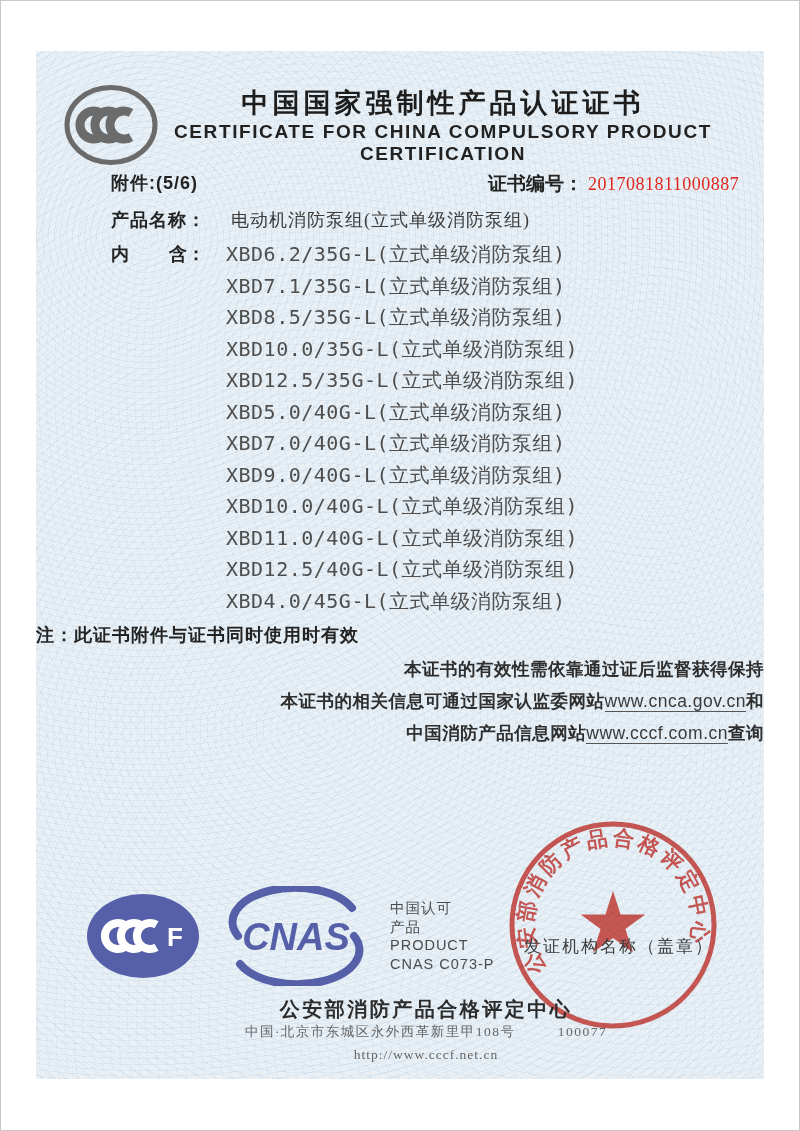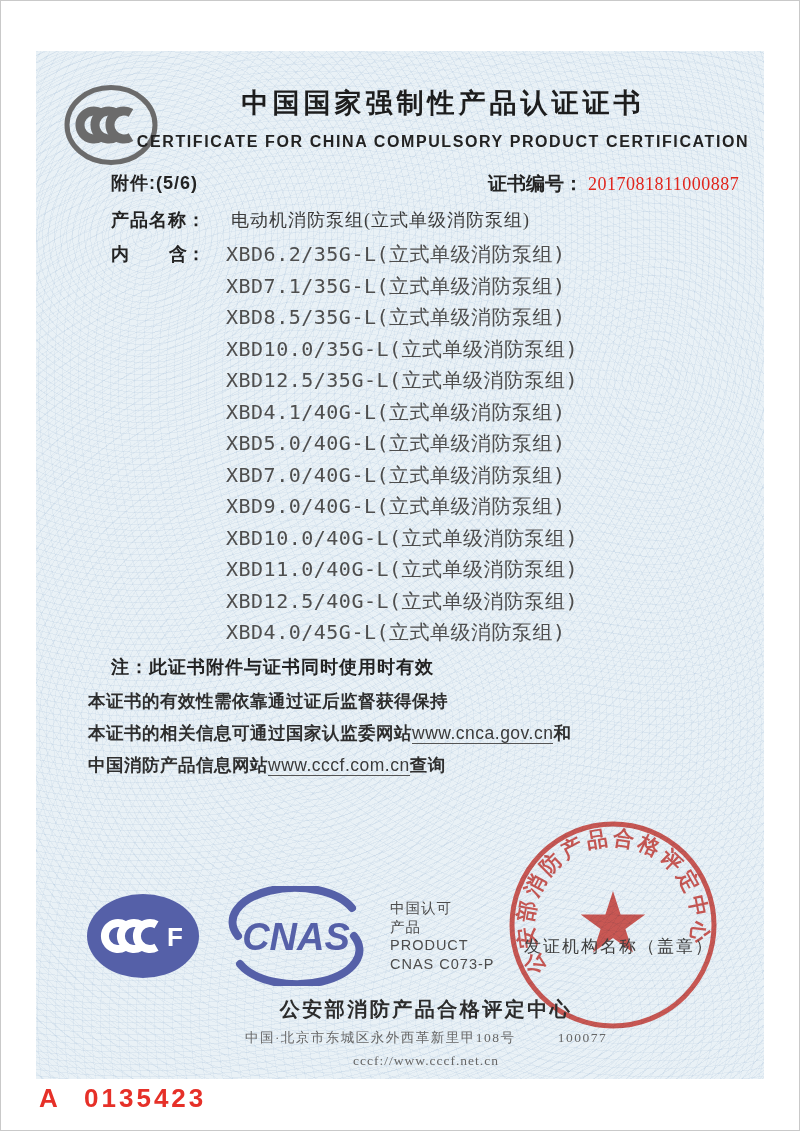--- a/index.html
+++ b/index.html
@@ -27,22 +27,21 @@
   
   .ccc-logo { position:absolute; left:26px; top:32px; }
   .title-block { position:absolute; top:34px; left:96px; right:10px; text-align:center; }
   .title-cn {
     font-size:27px; font-weight:bold; color:#1d1d1d;
     letter-spacing:4px;
     font-family:Liberation Mono, monospace;
     text-align:center;
   }
   .title-en {
-    margin-top:12px;
-    font-size:16px; font-weight:bold; color:#222;
+    font-size:19px; font-weight:bold; color:#222;
     letter-spacing:1.6px;
     font-family:"Liberation Sans", sans-serif;
   }
   
   .content { position:absolute; top:114px; left:0; right:0; }
   .meta-row { position:relative; line-height:37px; padding-left:75px; font-size:18px; }
   .field-label { display:inline-block; width:115px; font-weight:bold; color:#232323; letter-spacing:1px; }
   .field-value { color:#3c3c3c; letter-spacing:1px; font-family:"Liberation Serif", serif; }
   .mono-value { font-family:"DejaVu Sans Mono", monospace; font-size:17px; color:#3c3c3c; letter-spacing:1px; }
   .attachment-label { font-weight:bold; color:#232323; letter-spacing:1px; }
@@ -55,41 +54,41 @@
     position:absolute; left:75px; top:0; width:94px;
     display:flex; justify-content:space-between;
     line-height:31.5px; font-size:18px; font-weight:bold; color:#232323;
   }
   .model-row {
     line-height:31.5px; padding-left:190px;
     font-size:20px; color:#4e4e4e; letter-spacing:.5px;
     font-family:"DejaVu Sans Mono", monospace;
   }
   .note-row {
-    line-height:36px; padding-left:75px;
+    line-height:36px; 
     font-size:18px; font-weight:bold; color:#232323; letter-spacing:1px;
   }
   
-  .footer-lines { padding-left:52px; text-align:left; }
+  .footer-lines { padding-left:52px; text-align:right; }
   .footer-line { line-height:32px; font-size:17.5px; color:#2e2e2e; font-weight:bold; letter-spacing:.5px; }
   .f-url { font-weight:normal; color:#3a3a3a; border-bottom:1px solid #555; font-family:"Liberation Sans", sans-serif; }
   
   .logos { position:absolute; top:835px; left:48px; display:flex; align-items:center; gap:24px; }
   .accreditation { font-size:14.5px; line-height:18.5px; color:#4c4c4c; letter-spacing:1px; }
   
   .stamp { position:absolute; left:468px; top:765px; width:218px; height:218px; opacity:.87; mix-blend-mode:multiply; }
   .issuer-label {
     position:absolute; left:452px; top:884px; width:262px;
     text-align:center; font-size:17px; color:#3d3d3d; letter-spacing:2px;
     font-family:"Liberation Serif", serif;
   }
   
   .org-block { position:absolute; top:944px; left:52px; right:0; text-align:center; }
   .org-name { font-size:20px; font-weight:bold; color:#2c2c2c; letter-spacing:2.5px; line-height:28px; }
-  .org-address { margin-top:6px; font-size:13.5px; color:#666; letter-spacing:1.5px; font-family:"Liberation Serif", serif; }
+  .org-address { font-size:13.5px; color:#666; letter-spacing:1.5px; font-family:"Liberation Serif", serif; }
   .org-postcode { margin-left:42px; }
   .org-site { margin-top:6px; font-size:13.5px; color:#666; letter-spacing:1px; font-family:"Liberation Serif", serif; }
   
   .serial {
     position:absolute; left:38px; top:1082px;
     font-size:26px; font-weight:600; color:#e63028;
     letter-spacing:3px; word-spacing:14px;
     font-family:"Liberation Sans", sans-serif;
   }
 </style>
@@ -131,21 +130,20 @@
         <div class="includes-label">
           <span>内</span>
           <span>含：</span>
         </div>
         <div class="includes-list">
             <div class="model-row">XBD6.2/35G-L(立式单级消防泵组)</div>
             <div class="model-row">XBD7.1/35G-L(立式单级消防泵组)</div>
             <div class="model-row">XBD8.5/35G-L(立式单级消防泵组)</div>
             <div class="model-row">XBD10.0/35G-L(立式单级消防泵组)</div>
             <div class="model-row">XBD12.5/35G-L(立式单级消防泵组)</div>
-            <div class="model-row">XBD4.1/40G-L(立式单级消防泵组)</div>
             <div class="model-row">XBD5.0/40G-L(立式单级消防泵组)</div>
             <div class="model-row">XBD7.0/40G-L(立式单级消防泵组)</div>
             <div class="model-row">XBD9.0/40G-L(立式单级消防泵组)</div>
             <div class="model-row">XBD10.0/40G-L(立式单级消防泵组)</div>
             <div class="model-row">XBD11.0/40G-L(立式单级消防泵组)</div>
             <div class="model-row">XBD12.5/40G-L(立式单级消防泵组)</div>
             <div class="model-row">XBD4.0/45G-L(立式单级消防泵组)</div>
           </div>
       </div>
 
@@ -194,18 +192,17 @@
       </text>
     </svg>
 
     <div class="issuer-label">发证机构名称（盖章）</div>
 
     <div class="org-block">
       <div class="org-name">公安部消防产品合格评定中心</div>
       <div class="org-address">
         <span>中国·北京市东城区永外西革新里甲108号</span><span class="org-postcode">100077</span>
       </div>
-      <div class="org-site">cccf://www.cccf.net.cn</div>
+      <div class="org-site">http://www.cccf.net.cn</div>
     </div>
   </div>
 
-  <div class="serial">A 0135423</div>
 </div>
 
 </body></html>

